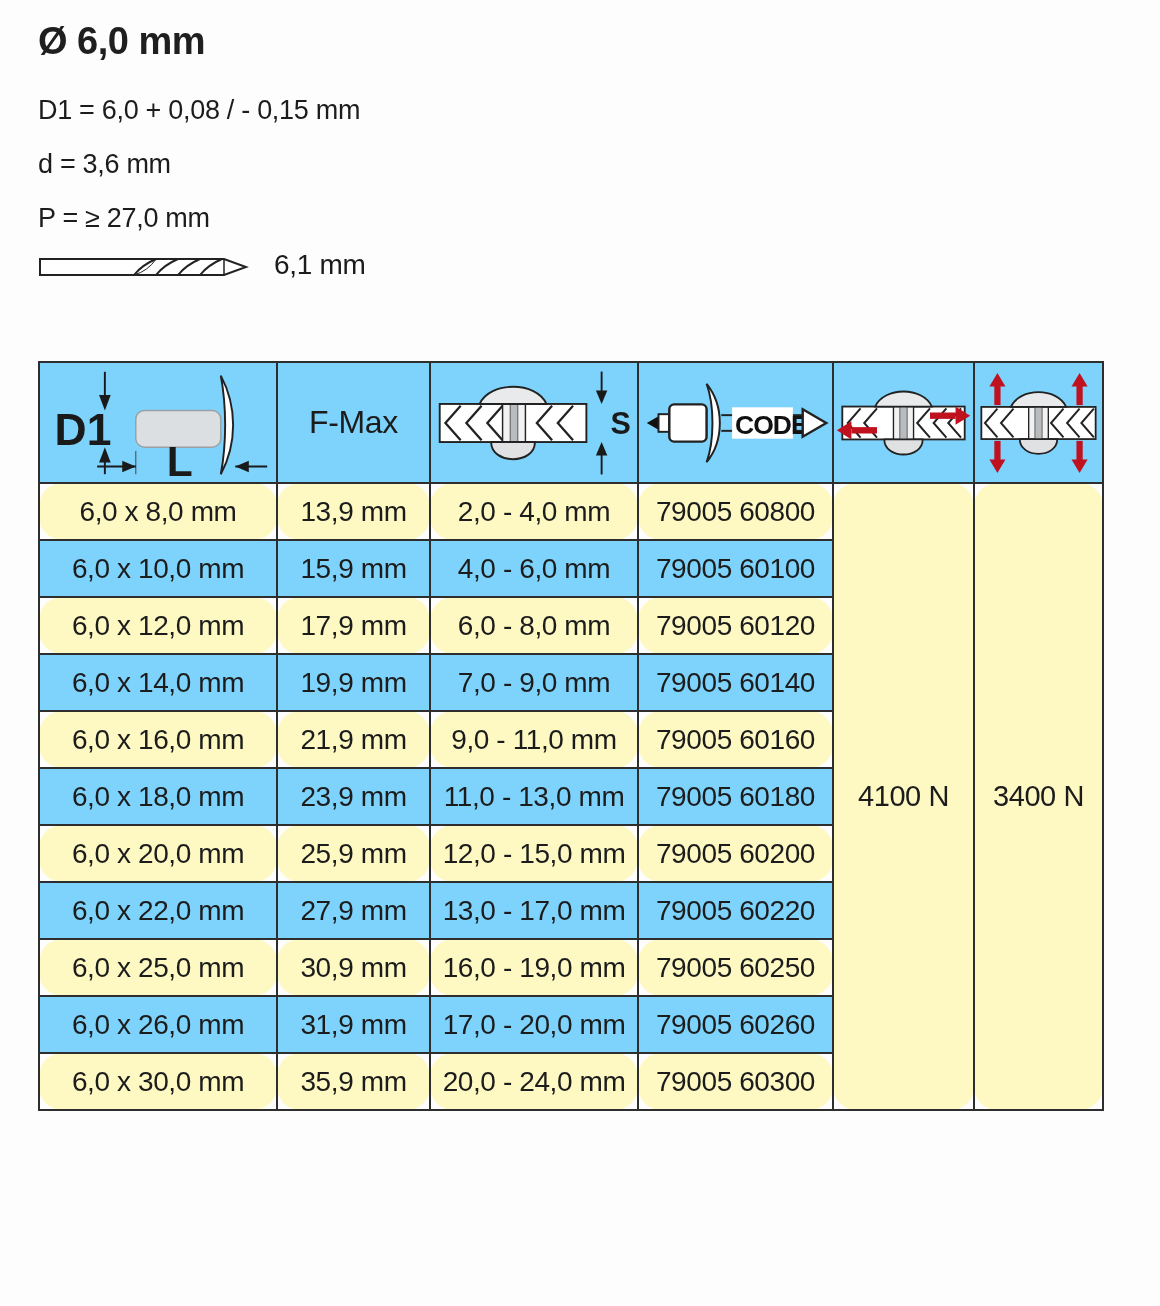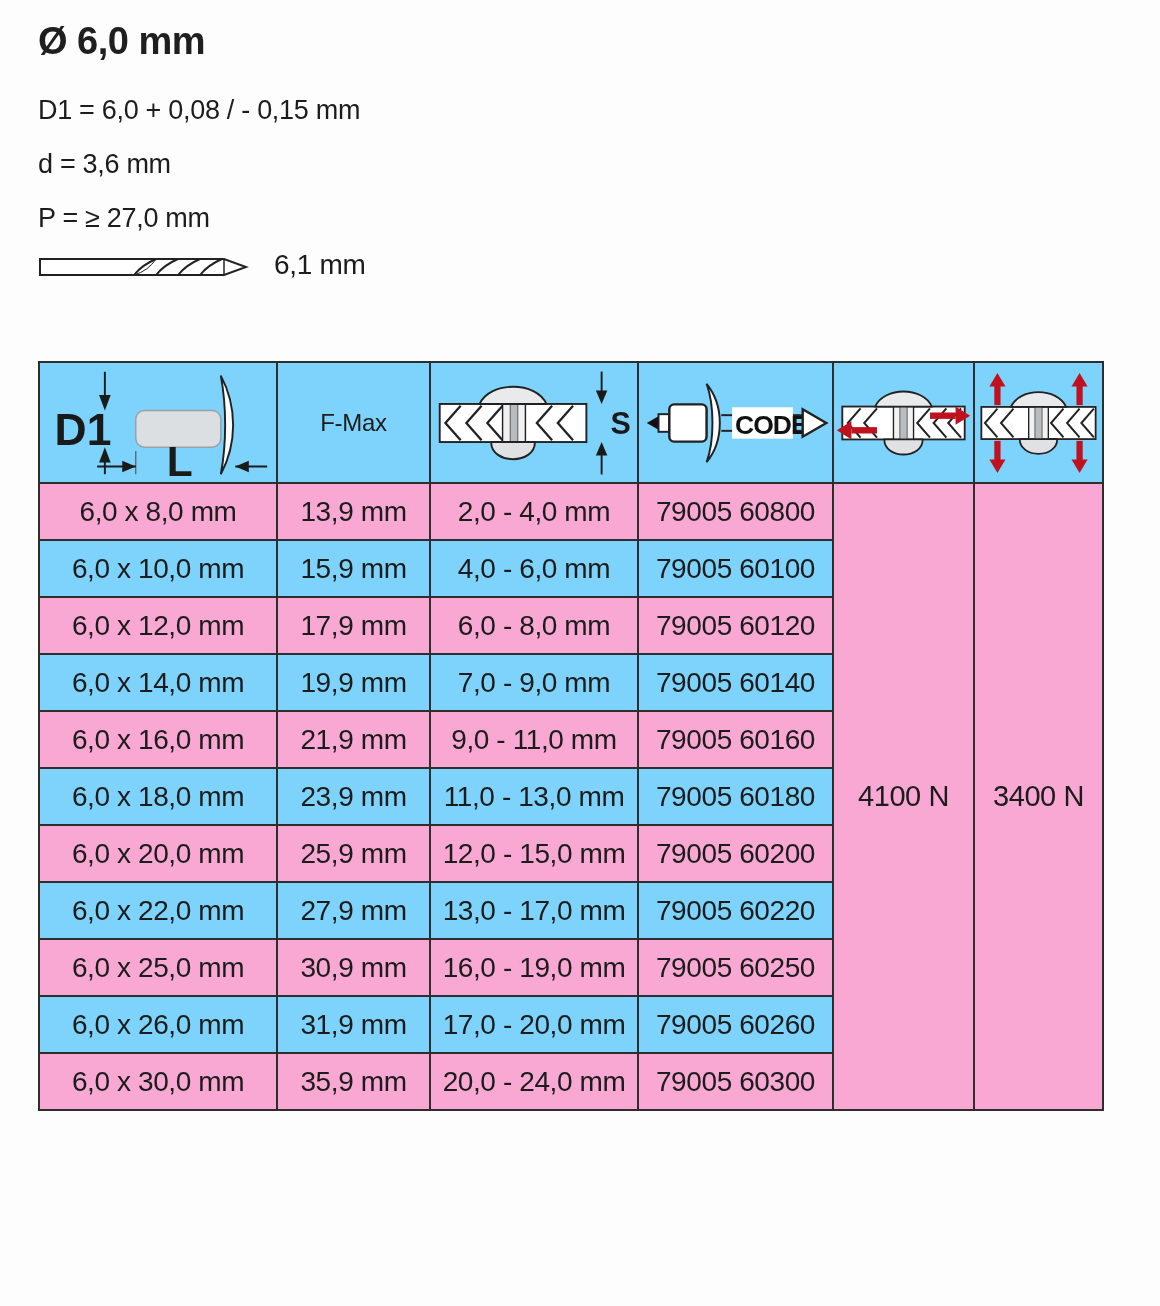--- a/index.html
+++ b/index.html
@@ -46,23 +46,23 @@
     vertical-align:middle;
     background:#7dd3fc;
   }
   .spec-table thead tr{height:121px;}
   .spec-table tbody tr{height:57px;}
   .spec-table td{
     font-size:28px;
     letter-spacing:-0.4px;
     color:#1c1c1c;
   }
-  .spec-table tr.alt td{background:#f9a8d4;}
+  .spec-table tr.alt td{background:#fef9c3;border-radius:23px;}
   .spec-table td.span-cell{background:#dbe8f5;font-size:29px;}
-  .fmax-head{font-size:24px;letter-spacing:-0.3px;font-weight:normal;}
+  .fmax-head{font-size:32px;letter-spacing:-0.3px;font-weight:normal;}
   th svg{display:block;margin:0 auto;}
   svg text{font-family:"Liberation Sans", sans-serif;}
 </style>
 </head>
 <body>
 
 <div class="page">
 
   <h1 class="title">Ø 6,0 mm</h1>
 

